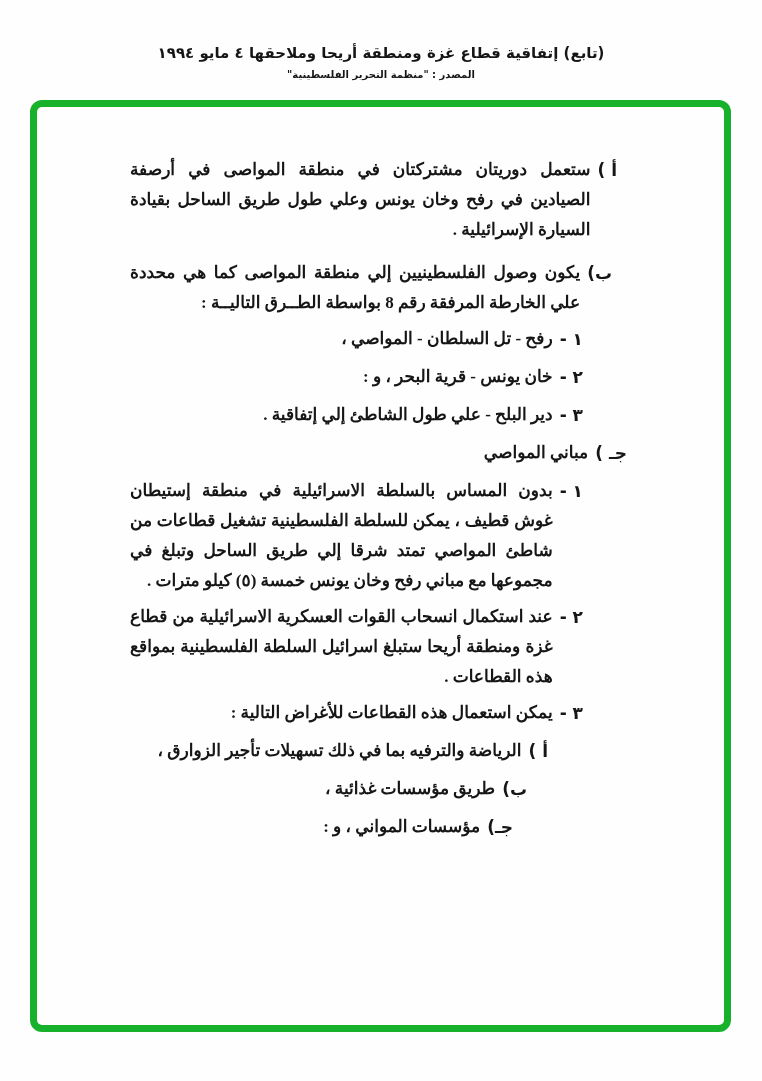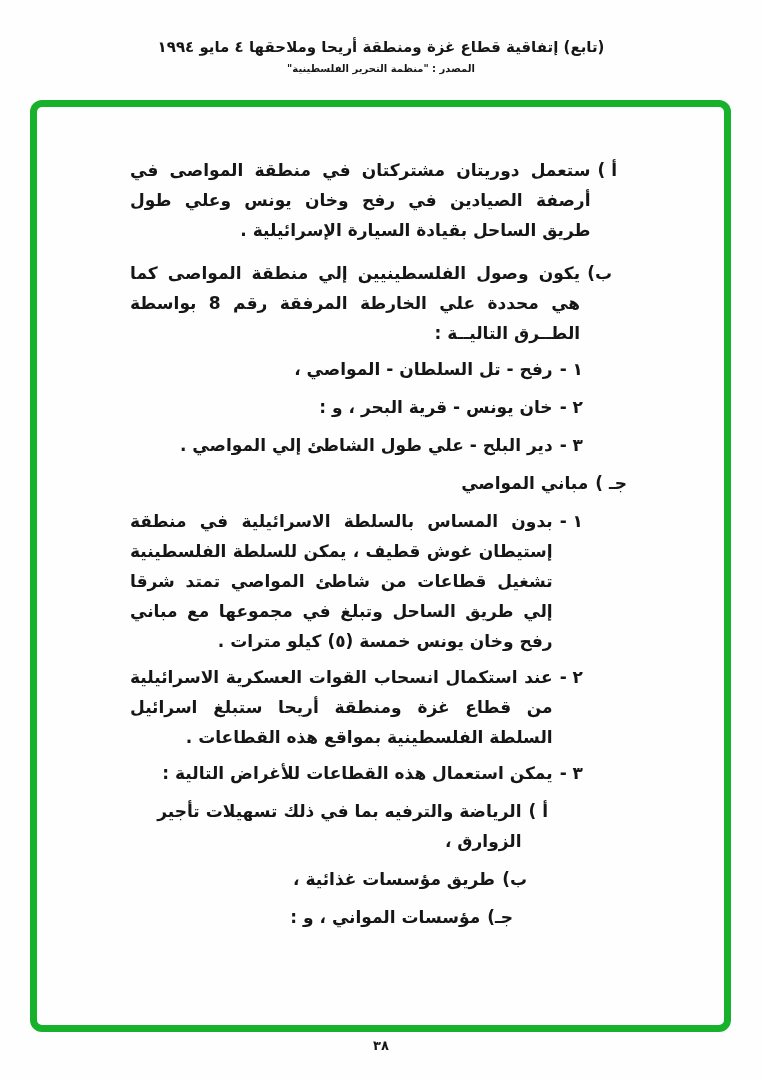--- a/index.html
+++ b/index.html
@@ -7,21 +7,21 @@
     position:relative;
     width:762px;height:1081px;
     background:#fefefe;
     overflow:hidden;
     font-family:"DejaVu Sans",sans-serif;
     font-weight:700;
     color:#161616;
     direction:rtl;
   }
   .header{
-    position:absolute;top:38px;left:0;right:0;
+    position:absolute;top:44px;left:0;right:0;
     text-align:center;
   }
   .header .title{
     font-size:15px;
     letter-spacing:0px;
   }
   .header .source{
     font-size:10px;
     margin-top:7px;
   }
@@ -48,20 +48,21 @@
     margin-bottom:6px;
   }
   .para .marker{
     flex:0 0 auto;
     white-space:nowrap;
     margin-left:7px;
   }
   .para .ptext{
     flex:1 1 auto;
     text-align:right;
+    font-family:Liberation Serif, serif;
   }
   .para .ptext.just{
     text-align:justify;
     text-align-last:right;
   }
   
   .ind-a  {margin-right:10px;}
   .ind-b  {margin-right:15px;}
   .ind-num{margin-right:44px;}
   .ind-c  {margin-right:0px;}
@@ -106,21 +107,21 @@
       <span class="ptext">رفح - تل السلطان - المواصي ،</span>
     </div>
 
     <div class="para ind-num gap-md">
       <span class="marker">٢ -</span>
       <span class="ptext">خان يونس - قرية البحر ، و :</span>
     </div>
 
     <div class="para ind-num gap-md">
       <span class="marker">٣ -</span>
-      <span class="ptext">دير البلح - علي طول الشاطئ إلي المواصي .</span>
+      <span class="ptext">دير البلح - علي طول الشاطئ إلي إتفاقية .</span>
     </div>
 
     <div class="para ind-c gap-md">
       <span class="marker">جـ )</span>
       <span class="ptext">مباني المواصي</span>
     </div>
 
     <div class="para ind-num">
       <span class="marker">١ -</span>
       <span class="ptext just">بدون المساس بالسلطة الاسرائيلية في منطقة إستيطان غوش قطيف ، يمكن للسلطة الفلسطينية تشغيل قطاعات من شاطئ المواصي تمتد شرقا إلي طريق الساحل وتبلغ في مجموعها مع مباني رفح وخان يونس خمسة (٥) كيلو مترات .</span>
@@ -146,17 +147,14 @@
       <span class="ptext">طريق مؤسسات غذائية ،</span>
     </div>
 
     <div class="para ind-s3">
       <span class="marker">جـ)</span>
       <span class="ptext">مؤسسات المواني ، و :</span>
     </div>
 
   </div>
 
-  <div class="footer">
-    <span>٣٨</span>
-  </div>
 
 </div>
 
 </body></html>

